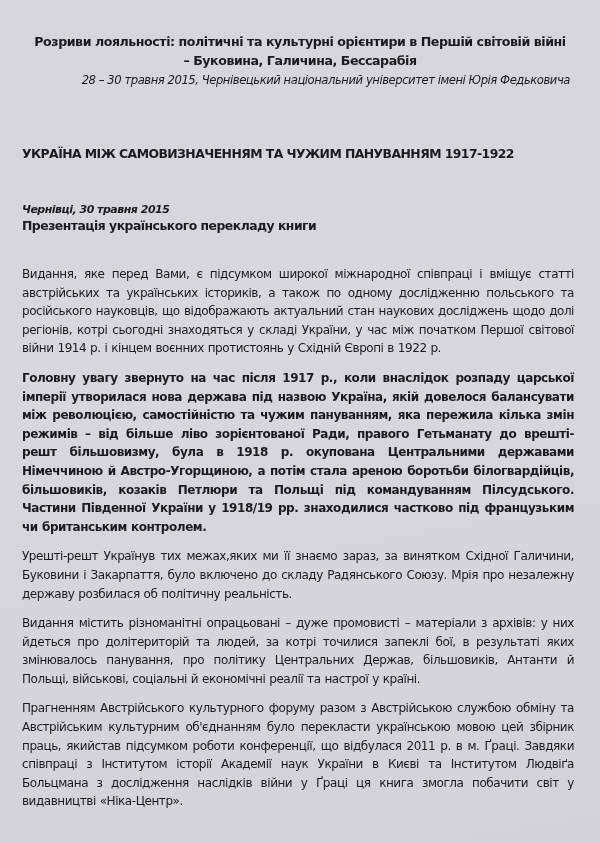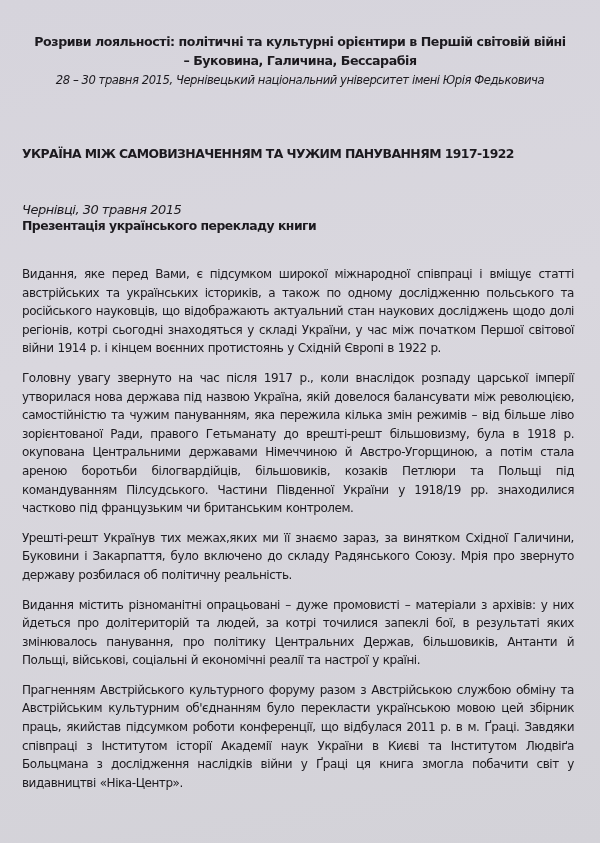--- a/index.html
+++ b/index.html
@@ -11,54 +11,54 @@
       position: relative;
     }
     .page { position: absolute; left: 0; top: 0; width: 600px; height: 843px; padding-left: 29px; }
     .conf-title {
       position: absolute; left: 30px; width: 540px; top: 32px;
       text-align: center; font-weight: bold; font-size: 12.6px; line-height: 19px;
       letter-spacing: -0.45px;
     }
     .conf-sub {
       position: absolute; left: 30px; width: 540px; top: 72px;
-      text-align: center; font-style: italic; font-size: 11.6px; line-height: 16px;
+      text-align: right; font-style: italic; font-size: 11.6px; line-height: 16px;
       letter-spacing: -0.45px;
     }
     .book-title {
       position: absolute; left: 22px; top: 146px;
       font-weight: bold; font-size: 12.4px; letter-spacing: -0.55px; line-height: 16px; text-align: right;
     }
     .presentation {
       position: absolute; left: 22px; top: 175px;
       font-weight: bold; font-size: 12.4px; letter-spacing: -0.5px; line-height: 16px; margin-top: 43px;
     }
     .date-line {
       position: absolute; left: 22px; top: 202px;
-      font-weight: normal; font-style: italic; font-size: 13px; letter-spacing: -0.5px; line-height: 16px;
+      font-weight: bold; font-style: italic; font-size: 11px; letter-spacing: -0.5px; line-height: 16px;
     }
     .body-text {
       position: absolute; left: 22px; width: 552px; top: 265px;
       font-size: 12px; line-height: 18.6px; letter-spacing: -0.45px;
       text-align: justify; word-spacing: 0.5px;
     }
     .body-text p { margin: 0 0 11px 0; }
-    .body-text p:nth-child(2) { margin-top: 0; }
+    .body-text p:nth-child(2) { margin-top: 0; font-weight: bold; }
   </style>
 </head>
 <body>
 
 <div class="page">
   <div class="conf-title">Розриви лояльності: політичні та культурні орієнтири в Першій світовій війні – Буковина, Галичина, Бессарабія</div>
   <div class="conf-sub">28 – 30 травня 2015, Чернівецький національний університет імені Юрія Федьковича</div>
 
   <div class="book-title">УКРАЇНА МІЖ САМОВИЗНАЧЕННЯМ ТА ЧУЖИМ ПАНУВАННЯМ 1917-1922</div>
   <div class="presentation">Презентація українського перекладу книги</div>
   <div class="date-line">Чернівці, 30 травня 2015</div>
 
   <div class="body-text">
     <p>Видання, яке перед Вами, є підсумком широкої міжнародної співпраці і вміщує статті австрійських та українських істориків, а також по одному дослідженню польського та російського науковців, що відображають актуальний стан наукових досліджень щодо долі регіонів, котрі сьогодні знаходяться у складі України, у час між початком Першої світової війни 1914 р. і кінцем воєнних протистоянь у Східній Європі в 1922 р.</p>
     <p>Головну увагу звернуто на час після 1917 р., коли внаслідок розпаду царської імперії утворилася нова держава під назвою Україна, якій довелося балансувати між революцією, самостійністю та чужим пануванням, яка пережила кілька змін режимів – від більше ліво зорієнтованої Ради, правого Гетьманату до врешті-решт більшовизму, була в 1918 р. окупована Центральними державами Німеччиною й Австро-Угорщиною, а потім стала ареною боротьби білогвардійців, більшовиків, козаків Петлюри та Польщі під командуванням Пілсудського. Частини Південної України у 1918/19 рр. знаходилися частково під французьким чи британським контролем.</p>
-    <p>Урешті-решт Українув тих межах,яких ми її знаємо зараз, за винятком Східної Галичини, Буковини і Закарпаття, було включено до складу Радянського Союзу. Мрія про звернуто державу розбилася об політичну реальність.</p>
+    <p>Урешті-решт Українув тих межах,яких ми її знаємо зараз, за винятком Східної Галичини, Буковини і Закарпаття, було включено до складу Радянського Союзу. Мрія про незалежну державу розбилася об політичну реальність.</p>
     <p>Видання містить різноманітні опрацьовані – дуже промовисті – матеріали з архівів: у них йдеться про долітериторій та людей, за котрі точилися запеклі бої, в результаті яких змінювалось панування, про політику Центральних Держав, більшовиків, Антанти й Польщі, військові, соціальні й економічні реалії та настрої у країні.</p>
     <p>Прагненням Австрійського культурного форуму разом з Австрійською службою обміну та Австрійським культурним об'єднанням було перекласти українською мовою цей збірник праць, якийстав підсумком роботи конференції, що відбулася 2011 р. в м. Ґраці. Завдяки співпраці з Інститутом історії Академії наук України в Києві та Інститутом Людвіґа Больцмана з дослідження наслідків війни у Ґраці ця книга змогла побачити світ у видавництві «Ніка-Центр».</p>
   </div>
 </div>
 
 </body></html>

